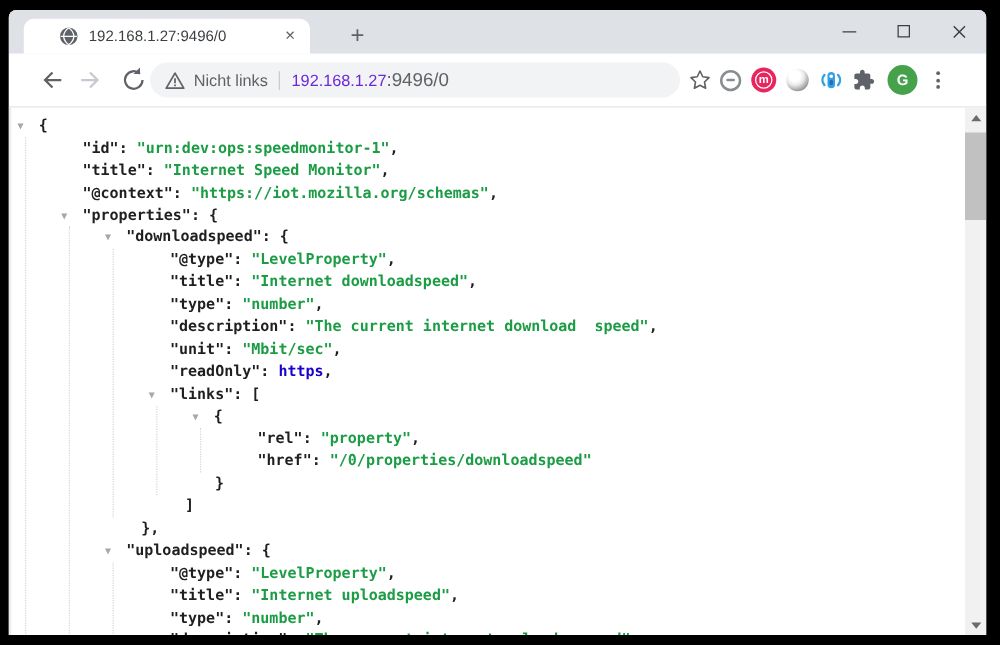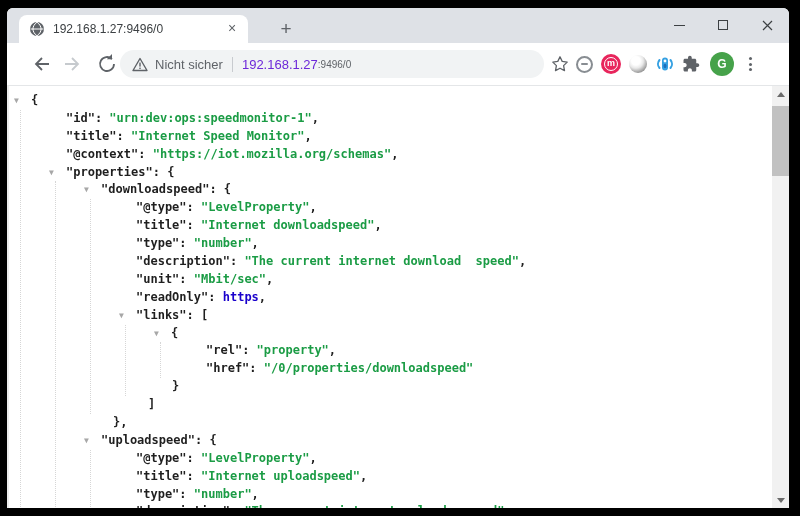--- a/index.html
+++ b/index.html
@@ -4,21 +4,21 @@
 <style>
   * { margin:0; padding:0; box-sizing:border-box; }
   html,body { width:800px; height:516px; background:#000; overflow:hidden;
               font-family:"Liberation Sans", sans-serif; }
   #window { position:absolute; left:7px; top:8px; width:782px; height:500px;
             background:#fff; overflow:hidden; border-radius:6px 6px 0 0; }
 
   
   #tabbar { position:absolute; left:0; top:0; width:100%; height:35px; background:#dee1e6; }
   #tab { position:absolute; left:12px; top:7px; width:229px; height:28px; background:#fff;
-         border-radius:8px 8px 0 0; display:flex; align-items:center; padding:0 8px 0 10px; }
+         border-radius:8px 8px 0 0; display:flex; align-items:center; padding:0 8px 0 28px; }
   #tab .title { font-size:12px; color:#3c4043; flex:1; margin-left:8px; white-space:nowrap;
                 overflow:hidden; }
   .tab-close { width:16px; height:16px; border-radius:8px; color:#5f6368; font-size:14px;
                line-height:15px; text-align:center; }
   #newtab { position:absolute; left:266px; top:8px; width:26px; height:26px; color:#5f6368;
             font-size:19px; line-height:25px; text-align:center; font-weight:400; }
   #wincontrols { position:absolute; right:0; top:0; height:34px; display:flex; }
   .wc { width:44px; height:34px; display:flex; align-items:center; justify-content:center; }
   .wc-min-glyph  { width:11px; height:1px; background:#3c4043; }
   .wc-max-glyph  { width:10px; height:10px; border:1px solid #3c4043; }
@@ -26,21 +26,21 @@
   
   #toolbar { position:absolute; left:0; top:35px; width:100%; height:42px; background:#fff; }
   .navicon { position:absolute; top:47px; width:24px; height:24px; top:9px; }
   #back    { left:22px; }  #fwd { left:54px; } #reload { left:88px; }
   #omnibox { position:absolute; left:113px; top:7px; width:424px; height:28px;
              background:#f1f3f4; border-radius:14px; display:flex; align-items:center;
              padding:0 12px; }
   #omnibox .sec { color:#5f6368; font-size:13px; margin-left:7px; white-space:nowrap; }
   #omnibox .divider { width:1px; height:15px; background:#c8cbcf; margin:0 9px; }
   #omnibox .host { color:#6d28d9; font-size:13px; white-space:nowrap; }
-  #omnibox .rest { color:#5f6368; font-size:10px; white-space:nowrap; }
+  #omnibox .rest { color:#5f6368; font-size:15px; white-space:nowrap; }
   #star { position:absolute; left:543px; top:11px; width:20px; height:20px; }
   .ext { position:absolute; top:10px; width:22px; height:22px; display:flex;
          align-items:center; justify-content:center; }
   #ext-ring   { left:566px; }
   #ext-m      { left:593px; }
   #ext-orb    { left:620px; }
   #ext-robot  { left:647px; }
   #ext-puzzle { left:673px; }
   .ring-icon { width:17px; height:17px; border:2px solid #888d92; border-radius:50%;
                display:flex; align-items:center; justify-content:center; }
@@ -147,21 +147,21 @@
     </div>
 
     <div id="omnibox">
       <span>
         <svg width="16" height="15" viewBox="0 0 16 15">
           <path d="M8 1.5L15 13.5H1z" fill="none" stroke="#5f6368" stroke-width="1.4" stroke-linejoin="round"></path>
           <rect x="7.3" y="5.6" width="1.4" height="4" fill="#5f6368"></rect>
           <rect x="7.3" y="10.6" width="1.4" height="1.4" fill="#5f6368"></rect>
         </svg>
       </span>
-      <span class="sec">Nicht sicher</span>
+      <span class="sec">Nicht links</span>
       <span class="divider"></span>
       <span class="host">192.168.1.27</span>
       <span class="rest">:9496/0</span>
     </div>
 
     <div id="star">
       <svg width="20" height="20" viewBox="0 0 20 20">
         <path d="M10 2.8l2.2 4.6 5 .7-3.6 3.5.9 5-4.5-2.4-4.5 2.4.9-5L2.8 8.1l5-.7z" fill="none" stroke="#5f6368" stroke-width="1.3" stroke-linejoin="round"></path>
       </svg>
     </div>

